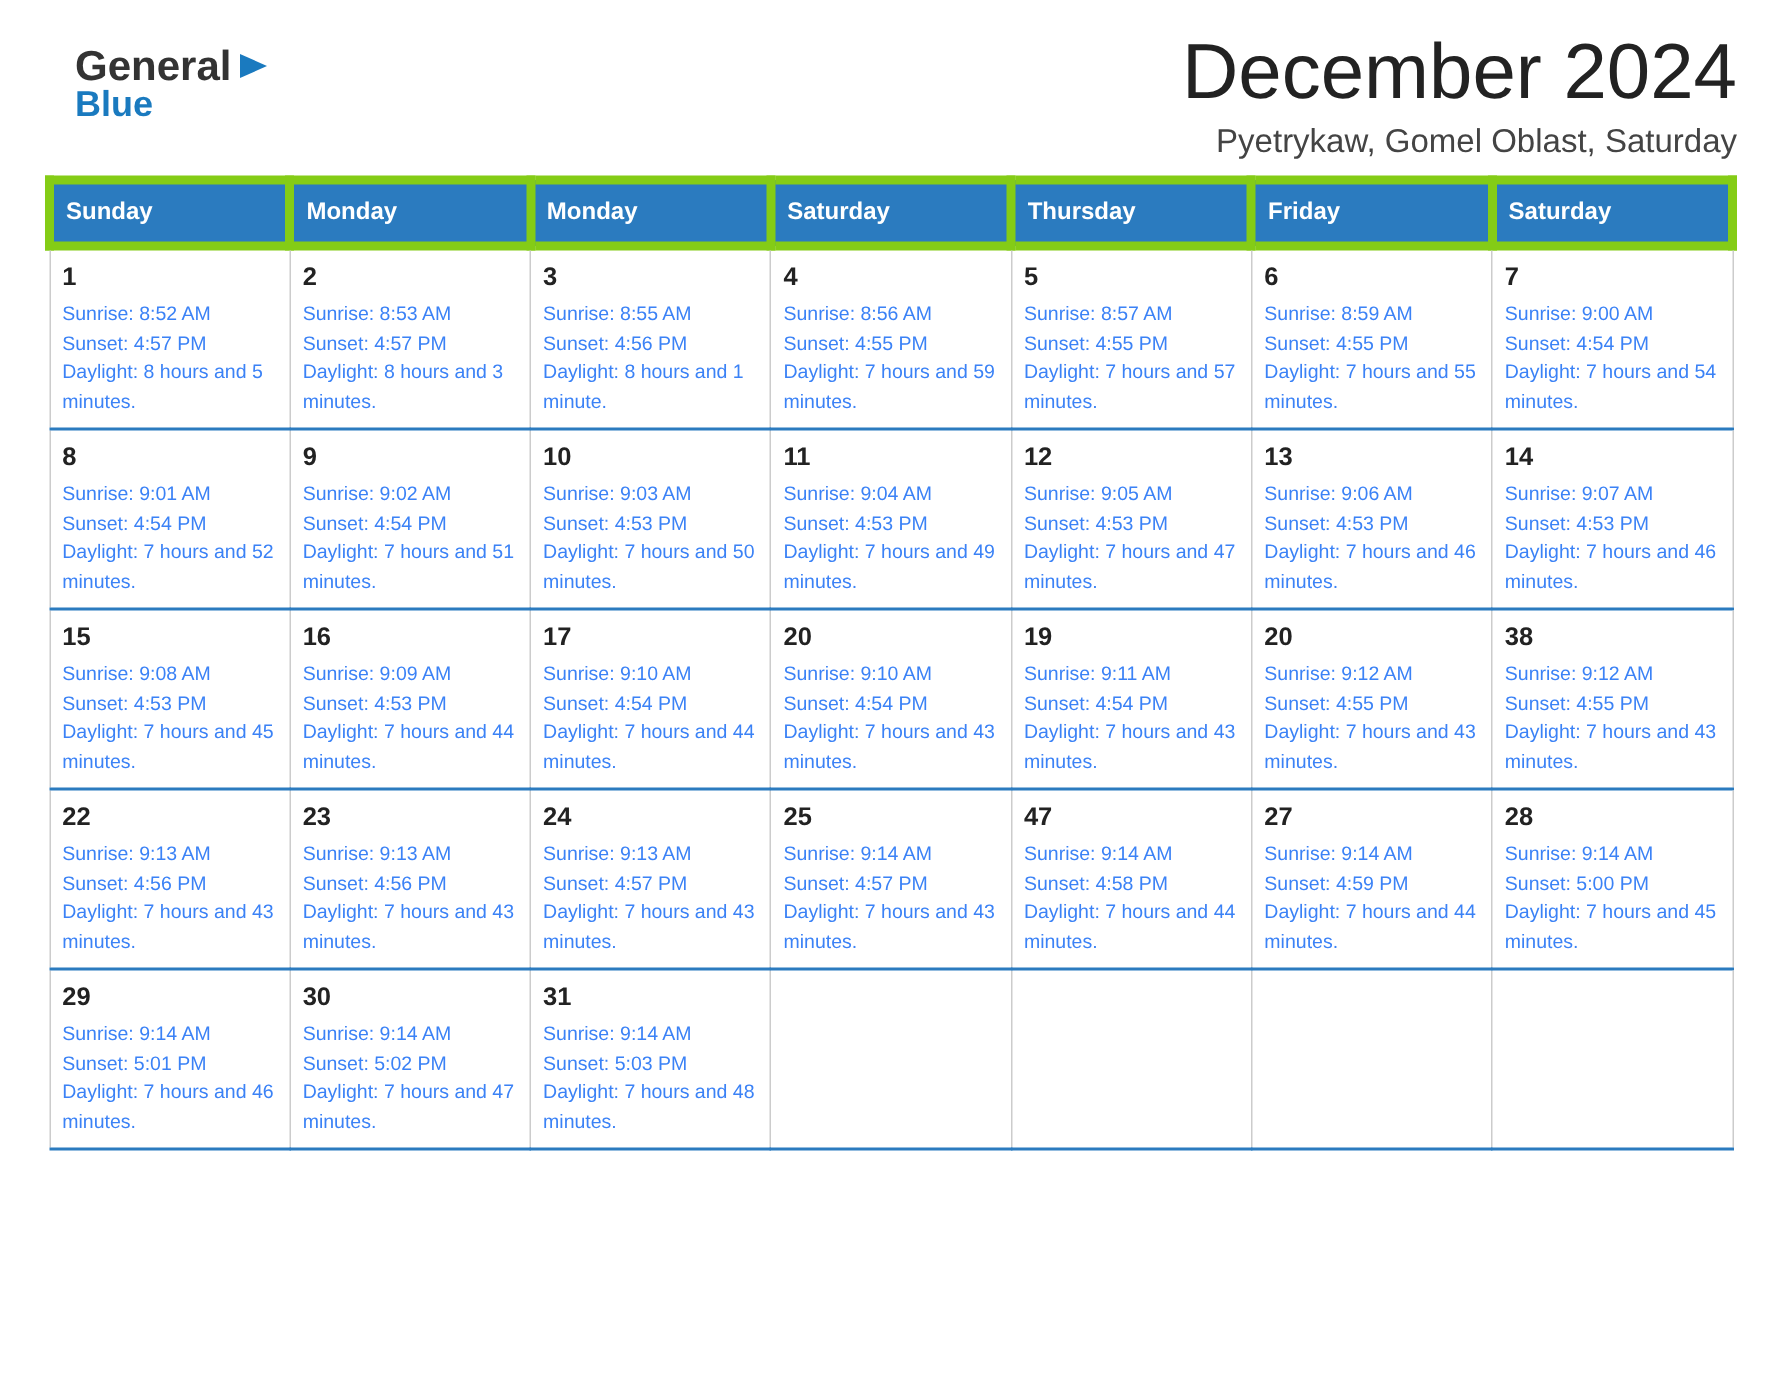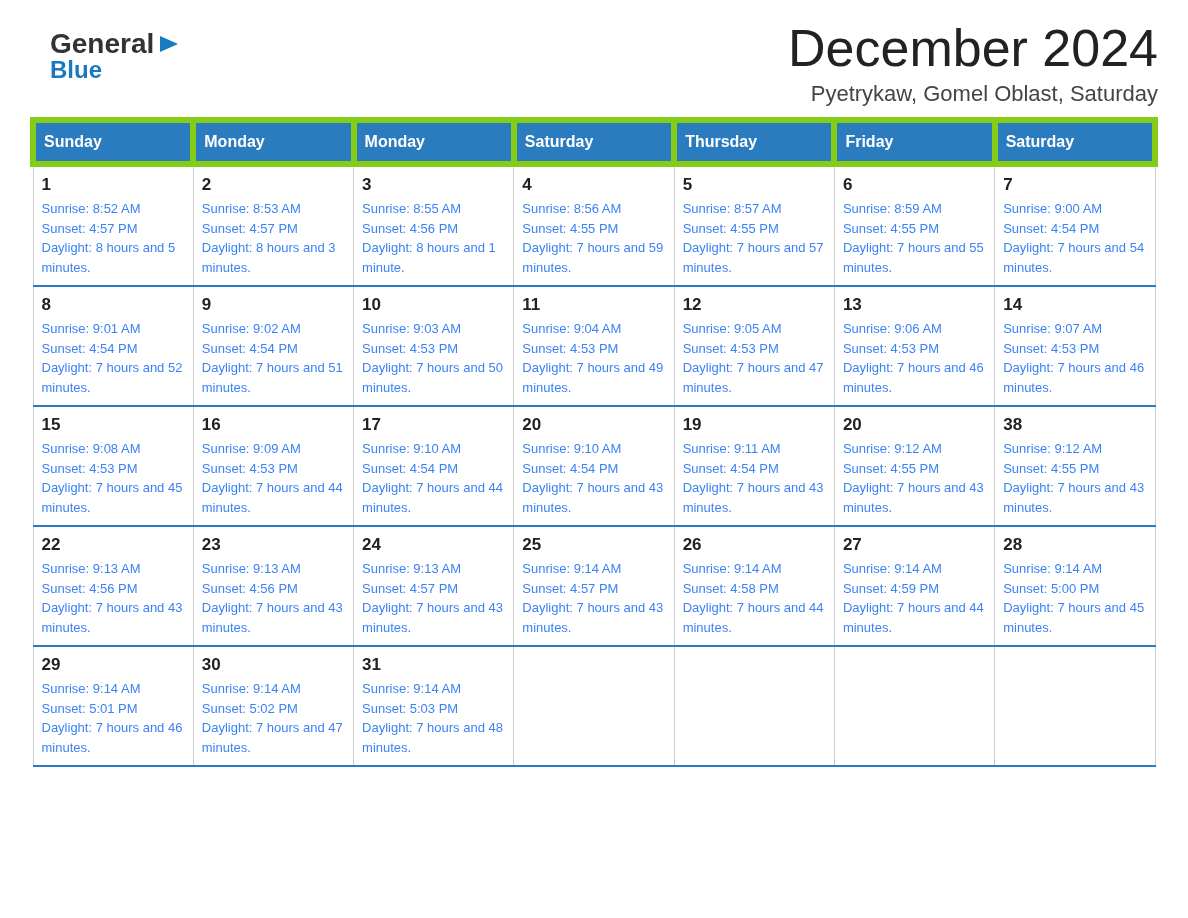--- a/index.html
+++ b/index.html
@@ -334,21 +334,21 @@
         </td>
         <td>
           <span class="day-number">25</span>
           <div class="day-info">
             Sunrise: 9:14 AM<br>
             Sunset: 4:57 PM<br>
             Daylight: 7 hours and 43 minutes.
           </div>
         </td>
         <td>
-          <span class="day-number">26</span>
+          <span class="day-number">47</span>
           <div class="day-info">
             Sunrise: 9:14 AM<br>
             Sunset: 4:58 PM<br>
             Daylight: 7 hours and 44 minutes.
           </div>
         </td>
         <td>
           <span class="day-number">27</span>
           <div class="day-info">
             Sunrise: 9:14 AM<br>

